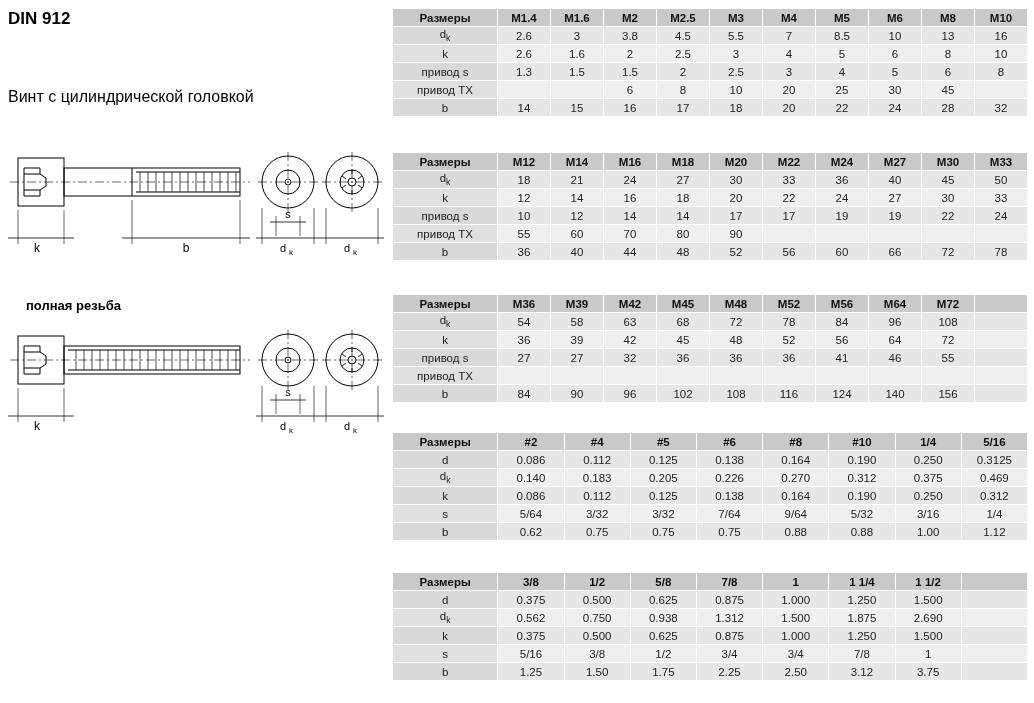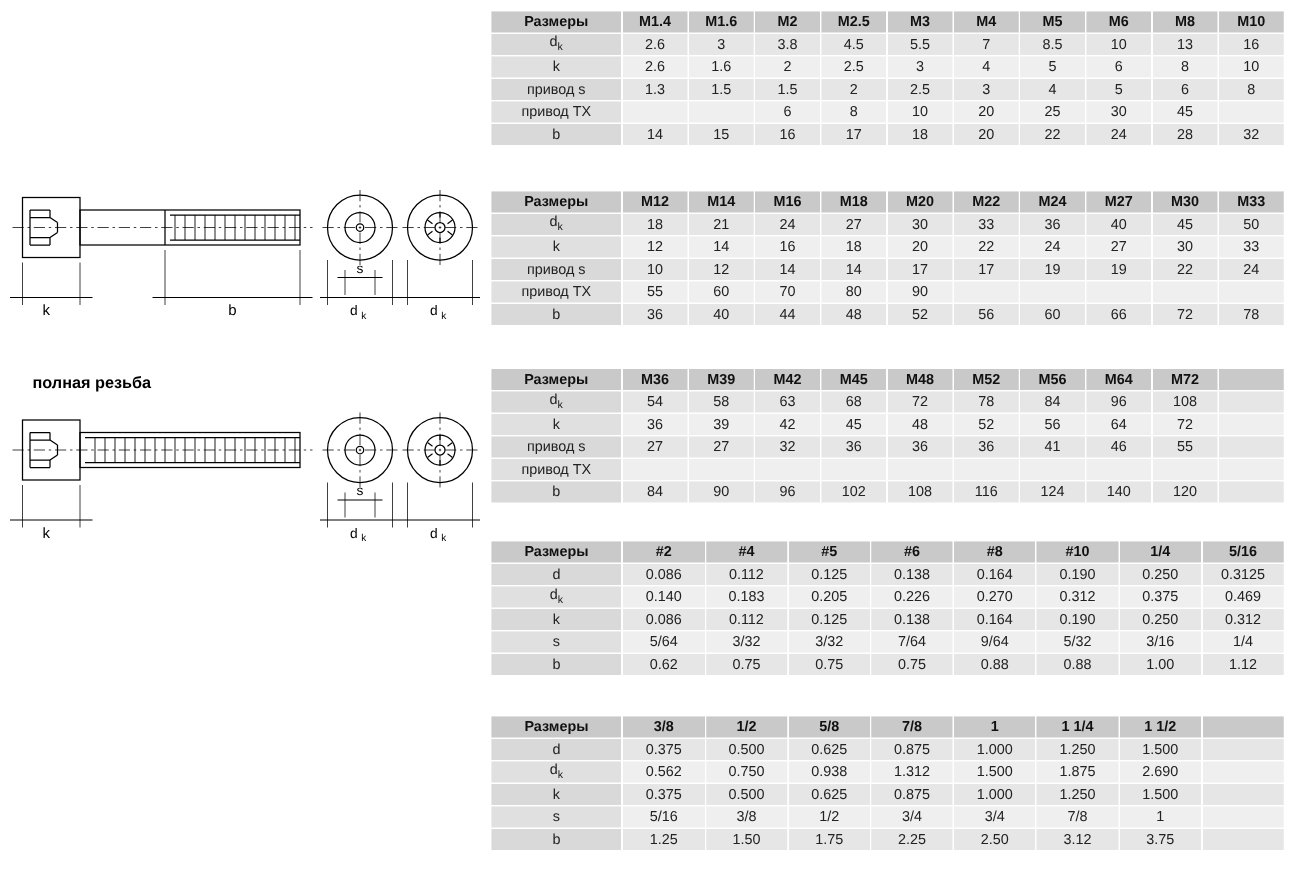--- a/index.html
+++ b/index.html
@@ -108,22 +108,24 @@
   .sub { font-size: 8.5px; vertical-align: sub; }
 </style>
 </head>
 <body>
 
 <div class="page">
 
   <div class="left-col">
 
     <div class="title-block">
+      <div class="title-line">DIN 912</div>
     </div>
 
+    <div class="subtitle">Винт с цилиндрической головкой</div>
 
     <div class="drawing" style="left:0px; top:140px;">
       <svg width="390" height="130" viewBox="0 0 390 130" xmlns="http://www.w3.org/2000/svg">
         <g fill="none" stroke="#000" stroke-width="1">
 
           <rect x="18" y="18" width="46" height="48"></rect>
 
           <line x1="24" y1="28" x2="40" y2="28"></line>
           <line x1="24" y1="34" x2="40" y2="34"></line>
           <line x1="24" y1="50" x2="40" y2="50"></line>
@@ -586,21 +588,21 @@
             <tr>
               <td class="rowhead">b</td>
               <td>84</td>
               <td>90</td>
               <td>96</td>
               <td>102</td>
               <td>108</td>
               <td>116</td>
               <td>124</td>
               <td>140</td>
-              <td>120</td>
+              <td>156</td>
               <td></td>
             </tr>
           </tbody>
         </table>
       </div>
     <div class="tbl-wrap" style="top:432px;">
         <table class="spec">
           <colgroup>
             <col style="width: 105px;">
             <col style="width: 66px;">

